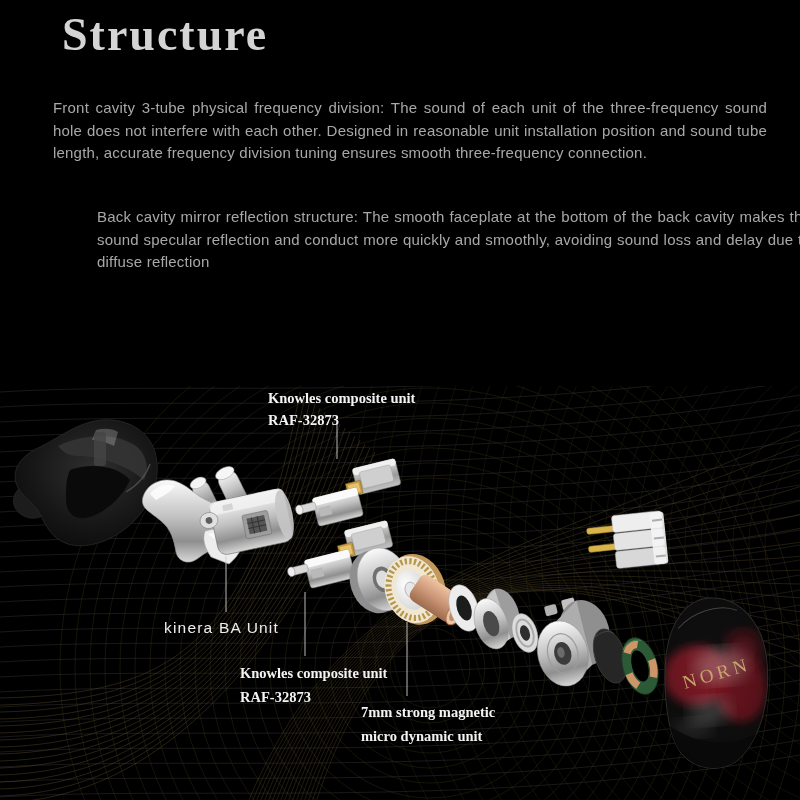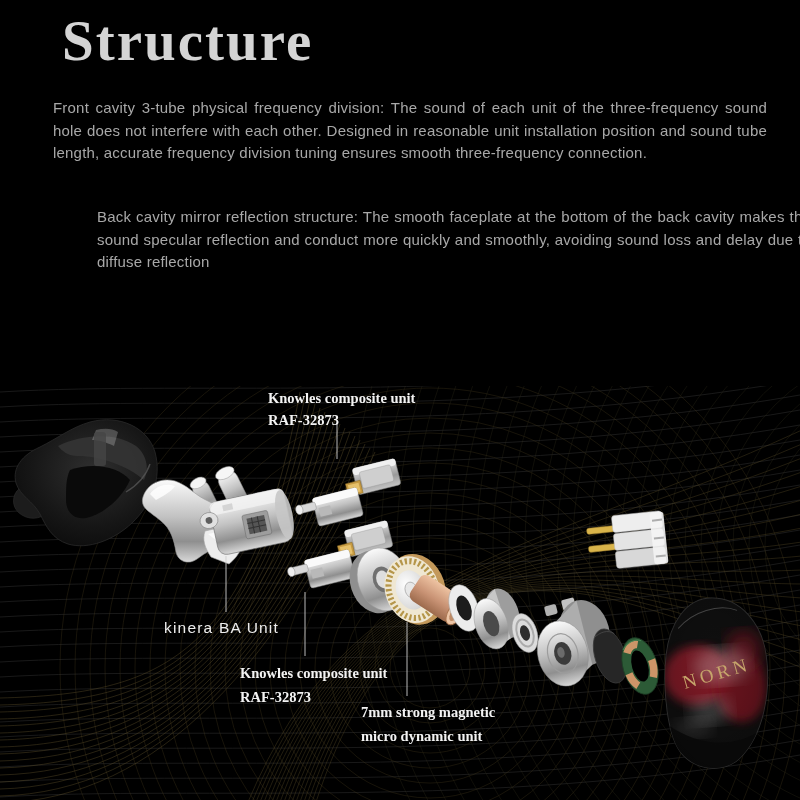--- a/index.html
+++ b/index.html
@@ -1,20 +1,20 @@
 <!DOCTYPE html>
 <html><head>
 <meta charset="utf-8">
 <style>
   html,body{margin:0;padding:0;background:#000;}
   .page{position:relative;width:800px;height:800px;background:#000;overflow:hidden;
         font-family:"Liberation Sans",sans-serif;}
   .title{position:absolute;left:62px;top:8px;margin:0;
          font-family:"Liberation Serif","DejaVu Serif",serif;
-         font-size:57px;font-weight:bold;letter-spacing:2px;color:#d4d4d4;}
+         font-size:46px;font-weight:bold;letter-spacing:2px;color:#d4d4d4;}
   .para{position:absolute;left:53px;width:714px;margin:0;
         font-size:15px;line-height:22.5px;letter-spacing:0.2px;
         color:#a8a8a8;text-align:justify;}
   .para.p1{top:97px;}
   .para.p2{top:206px;margin-left:44px;}
   svg.diagram{position:absolute;left:0;top:0;}
   .lbl-serif{font-family:"Liberation Serif","DejaVu Serif",serif;
              font-weight:bold;font-size:14.5px;fill:#f3f3f3;}
   .lbl-sans{font-family:"Liberation Sans",sans-serif;
             font-size:15.5px;fill:#ededed;letter-spacing:1.2px;}

